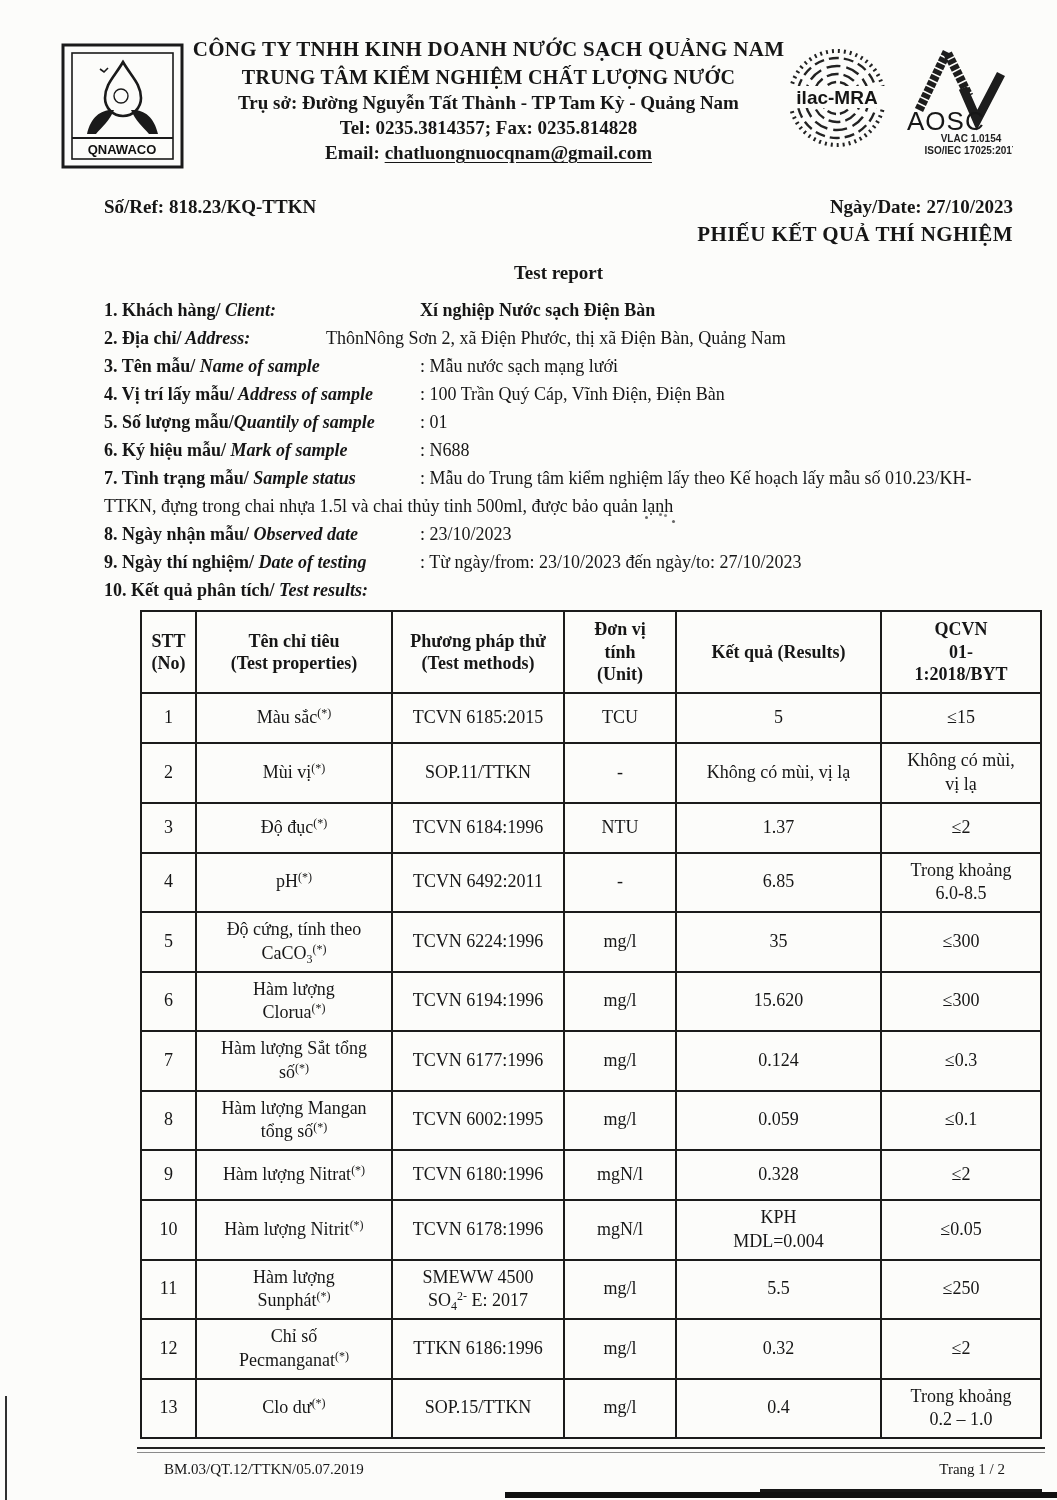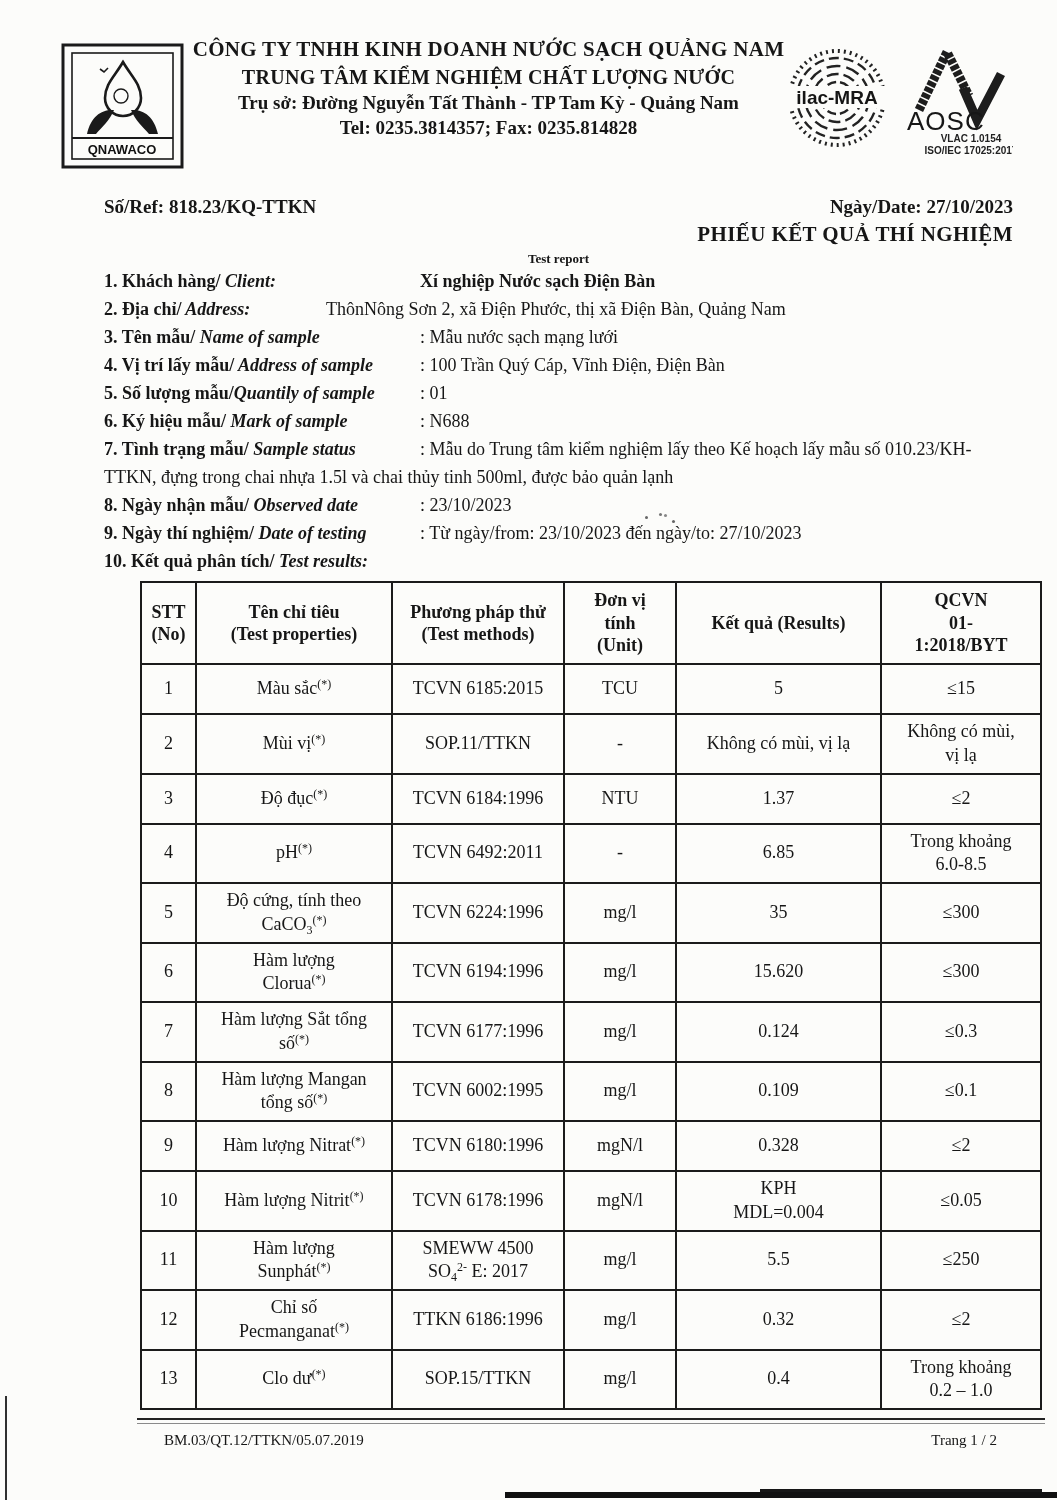--- a/index.html
+++ b/index.html
@@ -19,23 +19,23 @@
   .logo-box{flex:0 0 132px;padding-top:8px;}
   .head-center{flex:1 1 auto;text-align:center;line-height:1.32;padding-top:2px;}
   .head-company{font-size:21px;font-weight:700;letter-spacing:.3px;}
   .head-name{font-size:20px;font-weight:700;letter-spacing:.3px;}
   .head-addr,.head-tel,.head-email{font-size:19px;font-weight:700;}
   .head-email .email{ text-decoration:underline;text-underline-offset:3px;}
   .head-right{flex:0 0 218px;display:flex;gap:16px;padding-top:10px;}
   
   .ref-row{display:flex;justify-content:space-between;margin-top:22px;font-size:19px;font-weight:bold;}
   .doc-title{text-align:right;font-size:21px;font-weight:700;margin-top:4px;letter-spacing:.4px;}
-  .doc-subtitle{text-align:center;font-size:13px;font-weight:700;margin-top:4px;}
-  
-  .info{font-size:18px;line-height:28px;font-family:Liberation Serif, serif;}
+  .doc-subtitle{text-align:center;font-size:19px;font-weight:700;margin-top:15px;}
+  
+  .info{margin-top:12px;font-size:18px;line-height:28px;font-family:Liberation Serif, serif;}
   .info-line{margin:0;}
   .info-line .lbl{display:inline-block;width:316px;vertical-align:top;}
   .info-line.narrow .lbl{width:222px;}
   .info-line .vi{font-weight:700;font-style:normal;}
   .info-line .en{font-weight:700;font-style:italic;}
   .info-line .val{font-weight:400;}
   .info-line.bold-val .val{font-weight:700;}
   
   .results-table{border-collapse:collapse;margin:6px 0 0 36px;table-layout:fixed;width:900px;font-size:18px;}
   .results-table th,.results-table td{
@@ -43,21 +43,21 @@
     text-align:center;vertical-align:middle;
     padding:5px 4px;white-space:pre-line;line-height:1.32;
   }
   .results-table thead th{font-weight:700;line-height:1.25;height:70px;}
   .results-table tbody tr{height:50px;}
   .results-table .sup{font-size:12px;position:relative;top:-6px;}
   .results-table .sub{font-size:12px;position:relative;top:4px;}
   
   .footer-rule{margin:8px 0 0 33px;width:908px;height:3px;border-top:2px solid #222;border-bottom:1px solid #8a8a8a;}
   .footer-row{display:flex;justify-content:space-between;margin:8px 0 0 60px;font-size:15px;}
-  .footer-row .right{margin-right:16px;}
+  .footer-row .right{margin-right:8px;}
   
   .artifact-bottom-bar{position:absolute;left:505px;right:0;bottom:2px;height:6px;background:#101010;}
   .artifact-bottom-bar::after{content:"";position:absolute;left:255px;right:15px;top:-3px;height:3px;background:#161616;}
   .artifact-left-line{position:absolute;left:5px;bottom:0;width:2px;height:104px;background:#303030;}
   .artifact-dots{position:absolute;left:645px;top:516px;width:3px;height:3px;background:#666;border-radius:50%;
     box-shadow:14px -3px 0 #777,19px -2px 0 #888,27px 4px 0 #666;}
   svg text{font-family:"Liberation Sans","DejaVu Sans",sans-serif;}
 </style>
 </head>
 <body>
@@ -78,20 +78,21 @@
         <line x1="12" y1="96" x2="113" y2="96" stroke="#1a1a1a" stroke-width="2"></line>
         <text x="62" y="112" text-anchor="middle" font-size="13" font-weight="bold" fill="#111">QNAWACO</text>
       </svg>
     </div>
 
     <div class="head-center">
       <div class="head-company">CÔNG TY TNHH KINH DOANH NƯỚC SẠCH QUẢNG NAM</div>
       <div class="head-name">TRUNG TÂM KIỂM NGHIỆM CHẤT LƯỢNG NƯỚC</div>
       <div class="head-addr">Trụ sở: Đường Nguyễn Tất Thành - TP Tam Kỳ -  Quảng Nam</div>
       <div class="head-tel">Tel: 0235.3814357; Fax: 0235.814828</div>
+      <div class="head-email"><span>Email: </span><span class="email">chatluongnuocqnam@gmail.com</span></div>
     </div>
 
     <div class="head-right">
       <svg width="104" height="112" viewBox="0 0 104 112">
         <g stroke="#222" fill="none">
           <circle cx="52" cy="54" r="47" stroke-width="4" stroke-dasharray="2 4"></circle>
           <circle cx="52" cy="54" r="40" stroke-width="2.4" stroke-dasharray="10 5"></circle>
           <circle cx="52" cy="54" r="32" stroke-width="2.4" stroke-dasharray="14 6"></circle>
           <circle cx="52" cy="54" r="24" stroke-width="2.4" stroke-dasharray="12 5"></circle>
           <circle cx="52" cy="54" r="16" stroke-width="2.4" stroke-dasharray="9 4"></circle>
@@ -218,21 +219,21 @@
           <td>mg/l</td>
           <td>0.124</td>
           <td>≤0.3</td>
         </tr>
         <tr>
           <td>8</td>
           <td><span>Hàm lượng Mangan
 tổng số</span><span class="sup">(*)</span></td>
           <td><span>TCVN 6002:1995</span></td>
           <td>mg/l</td>
-          <td>0.109</td>
+          <td>0.059</td>
           <td>≤0.1</td>
         </tr>
         <tr>
           <td>9</td>
           <td><span>Hàm lượng Nitrat</span><span class="sup">(*)</span></td>
           <td><span>TCVN 6180:1996</span></td>
           <td>mgN/l</td>
           <td>0.328</td>
           <td>≤2</td>
         </tr>

